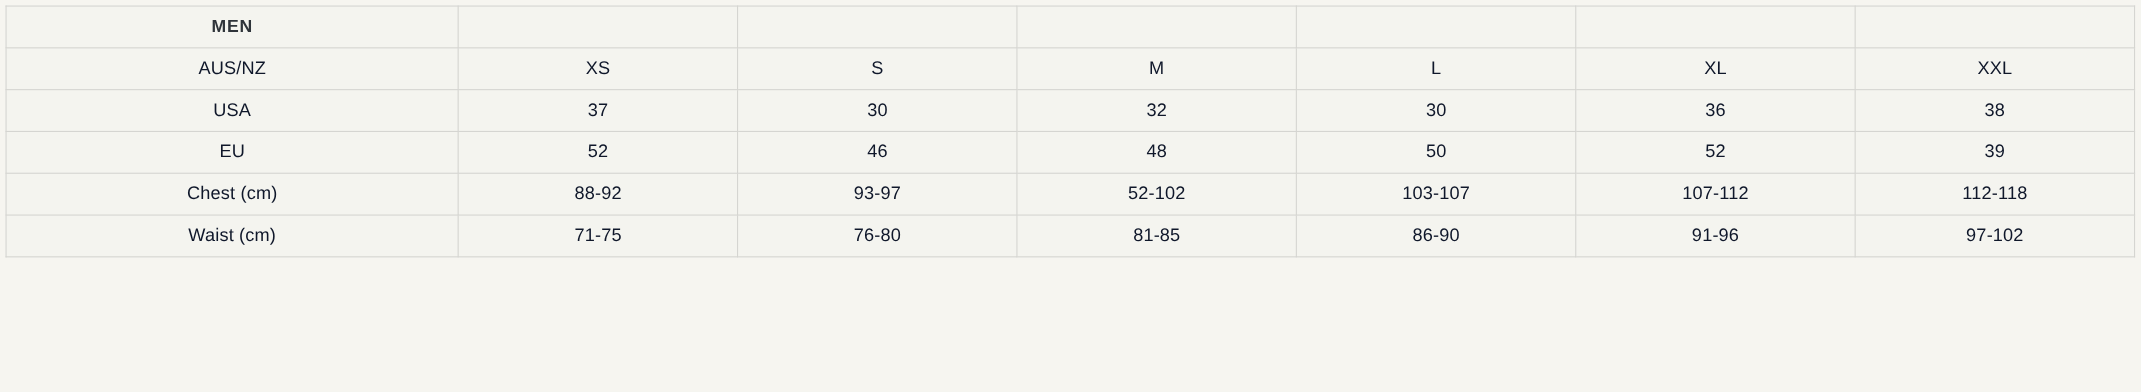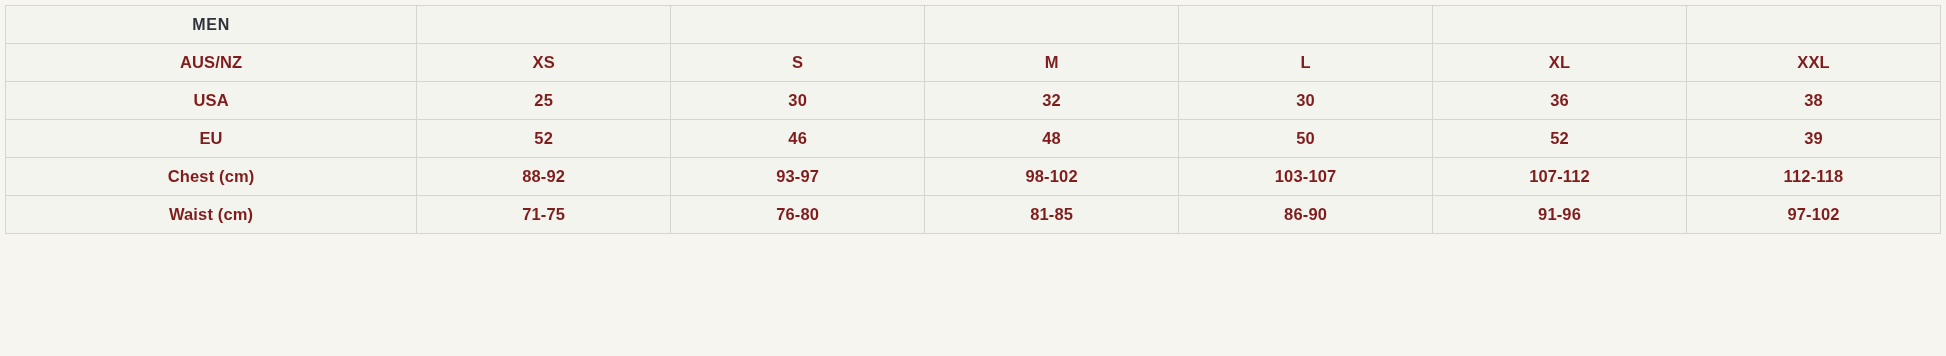--- a/index.html
+++ b/index.html
@@ -30,24 +30,24 @@
   }
 
   table.size-chart td,
   table.size-chart th {
     border: 1px solid #d5d5d1;
     background: #f4f4ef;
     height: 37px;
     padding: 0 6px;
     text-align: center;
     vertical-align: middle;
-    font-weight: bold;
+    font-weight: normal;
     font-size: 16.5px;
     line-height: 1.25;
-    color: #7f1d1d;
+    color: #0f172a;
     letter-spacing: 0.15px;
     white-space: nowrap;
     overflow: hidden;
   }
 
   table.size-chart td.label-col,
   table.size-chart th.label-col {
     width: 395px;
   }
 
@@ -89,21 +89,21 @@
         <td class="size-col">XS</td>
         <td class="size-col">S</td>
         <td class="size-col">M</td>
         <td class="size-col">L</td>
         <td class="size-col">XL</td>
         <td class="size-col">XXL</td>
       </tr>
 
       <tr>
         <td class="label-col">USA</td>
-        <td class="size-col">25</td>
+        <td class="size-col">37</td>
         <td class="size-col">30</td>
         <td class="size-col">32</td>
         <td class="size-col">30</td>
         <td class="size-col">36</td>
         <td class="size-col">38</td>
       </tr>
 
       <tr>
         <td class="label-col">EU</td>
         <td class="size-col">52</td>
@@ -111,21 +111,21 @@
         <td class="size-col">48</td>
         <td class="size-col">50</td>
         <td class="size-col">52</td>
         <td class="size-col">39</td>
       </tr>
 
       <tr>
         <td class="label-col">Chest (cm)</td>
         <td class="size-col">88-92</td>
         <td class="size-col">93-97</td>
-        <td class="size-col">98-102</td>
+        <td class="size-col">52-102</td>
         <td class="size-col">103-107</td>
         <td class="size-col">107-112</td>
         <td class="size-col">112-118</td>
       </tr>
 
       <tr>
         <td class="label-col">Waist (cm)</td>
         <td class="size-col">71-75</td>
         <td class="size-col">76-80</td>
         <td class="size-col">81-85</td>

